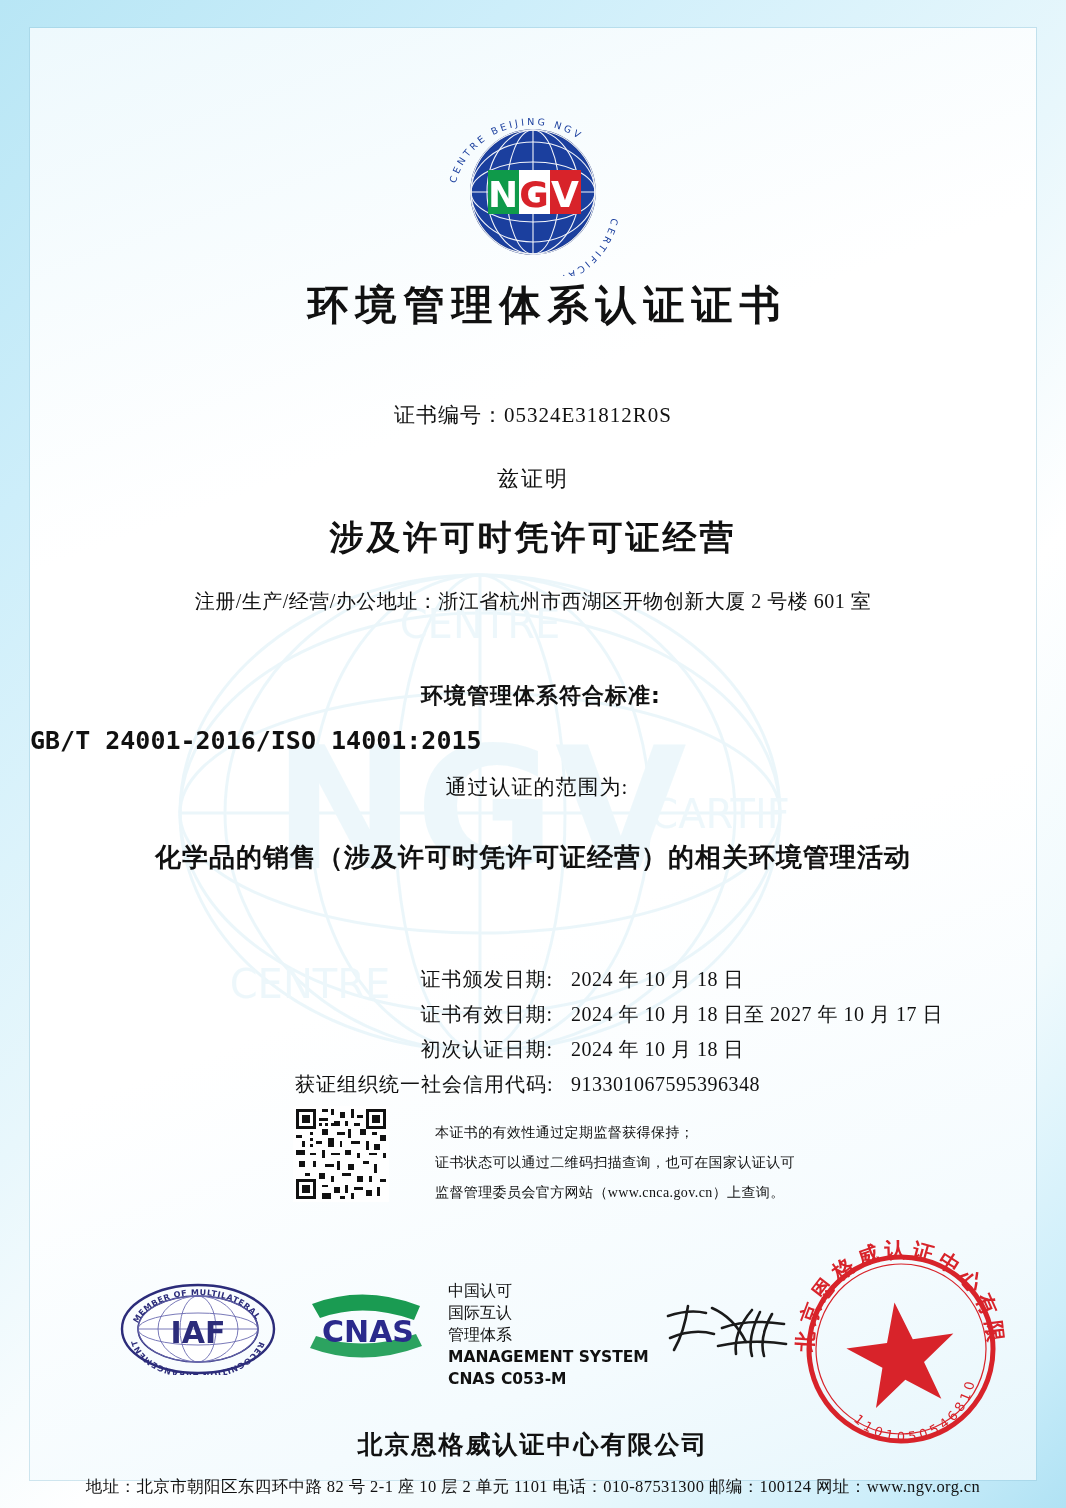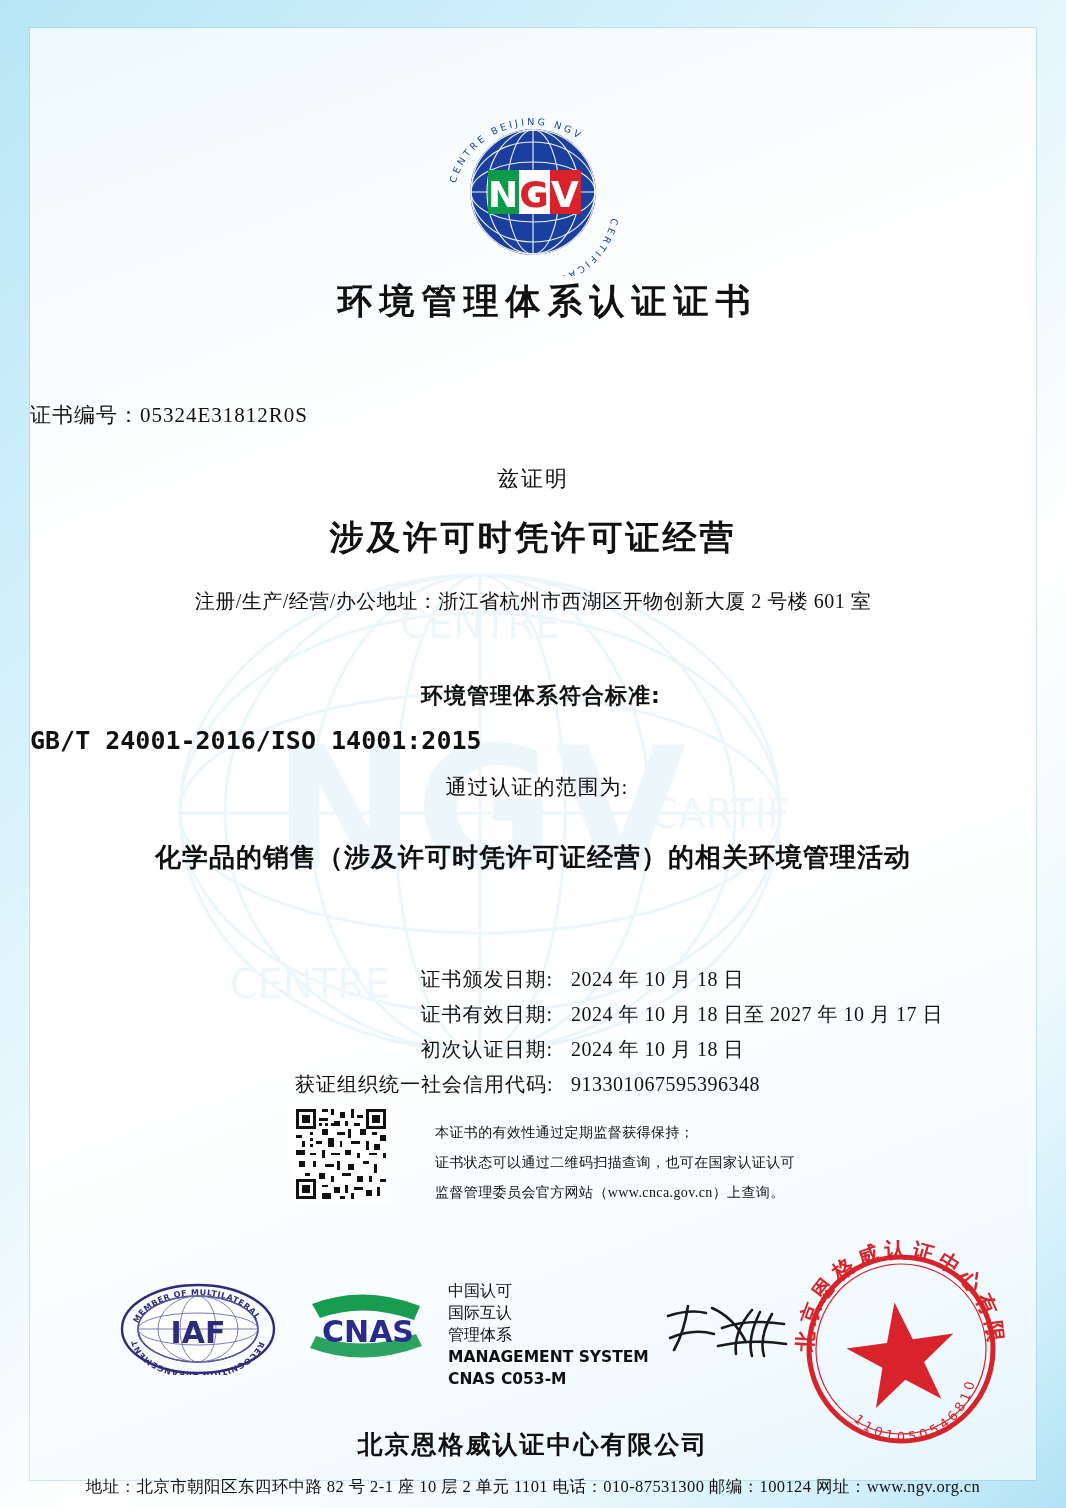--- a/index.html
+++ b/index.html
@@ -52,30 +52,30 @@
   }
 
   
   .cert-title {
     position: absolute;
     left: 0; right: 0;
     top: 250px;
     text-align: center;
     font-family: "DejaVu Sans", "Liberation Sans", sans-serif;
     font-weight: bold;
-    font-size: 35px;
+    font-size: 41px;
     letter-spacing: 7px;
     color: #111111;
     margin-left: 29px;
   }
   .cert-no {
     position: absolute;
     left: 0; right: 0;
     top: 373px;
-    text-align: left;
+    text-align: center;
     font-size: 21px;
     color: #111111;
     letter-spacing: 1px;
   }
   .hereby {
     position: absolute;
     left: 0; right: 0;
     top: 436px;
     text-align: center;
     font-size: 22px;

